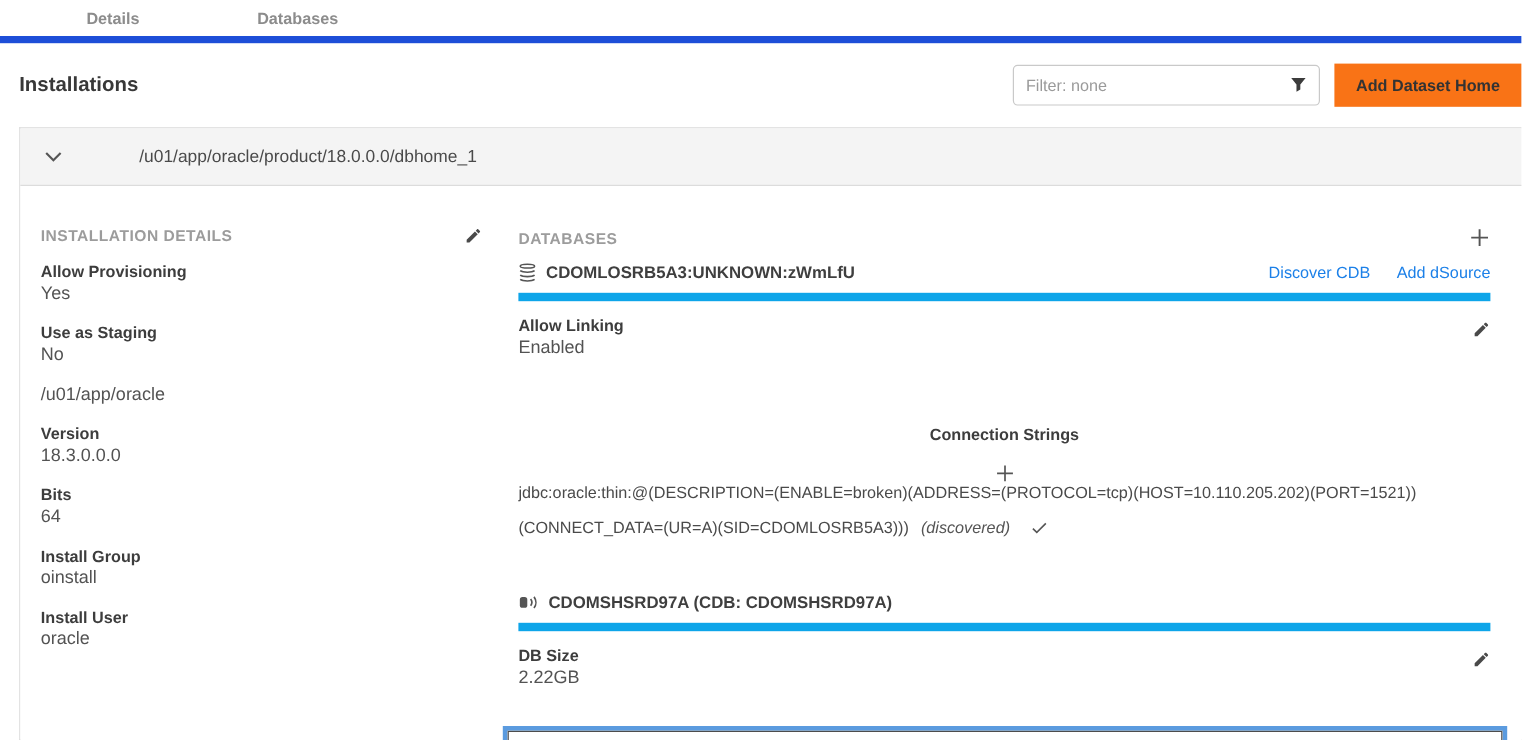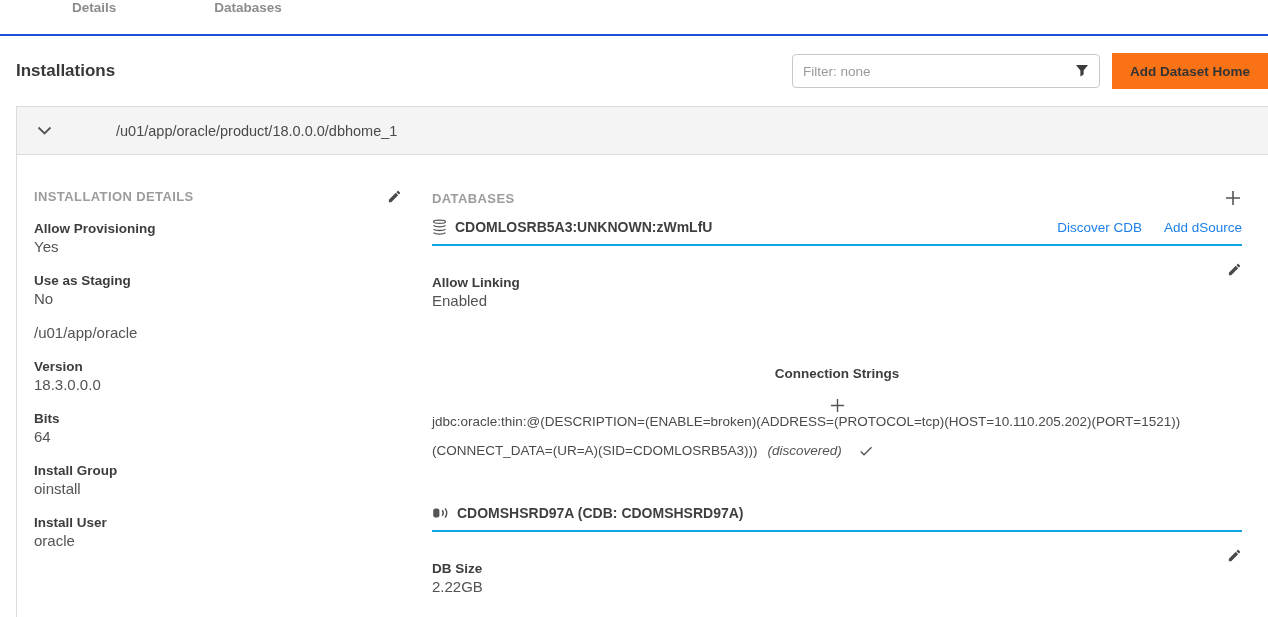--- a/index.html
+++ b/index.html
@@ -1,28 +1,28 @@
 <!DOCTYPE html>
 <html><head>
 <meta charset="utf-8">
 <style>
   * { margin:0; padding:0; box-sizing:border-box; }
   html,body { width:1268px; height:617px; background:#fff; overflow:hidden;
               font-family:"Liberation Sans", sans-serif; color:#4a4a4a; }
 
   
-  .tabbar { height:36px; display:flex; gap:98px;
-            padding-left:72px; border-bottom:2px solid #1d4ed8; background:#fff; }
+  .tabbar { height:36px; display:flex; align-items:center; gap:98px;
+            padding-left:72px; border-bottom:6px solid #1d4ed8; background:#fff; }
   .tab { font-size:13.5px; font-weight:bold; color:#8c8c8c; cursor:pointer; }
 
   
   .toolbar { height:70px; display:flex; align-items:center; padding-left:16px; }
   .page-title { font-size:17px; font-weight:bold; color:#383838; }
   .toolbar-right { margin-left:auto; display:flex; align-items:center; }
-  .filter-box { width:308px; height:34px; border:1px solid #c9c9c9; border-radius:4px;
+  .filter-box { width:256px; height:34px; border:1px solid #c9c9c9; border-radius:4px;
                 display:flex; align-items:center; padding:0 10px; background:#fff; }
   .filter-box input { flex:1; border:none; outline:none; font-size:13.5px;
                       font-family:"Liberation Sans", sans-serif; color:#444; }
   .filter-box input::placeholder { color:#9a9a9a; }
   .add-btn { margin-left:12px; height:36px; padding:0 18px; background:#f97316;
              border:none; font-family:"Liberation Sans", sans-serif; font-size:13.5px;
              font-weight:bold; color:#333; cursor:pointer; }
 
   
   .panel { margin-left:16px; width:1252px; border:1px solid #dcdcdc; border-right:none;
@@ -31,27 +31,27 @@
                   display:flex; align-items:center; padding-left:20px; cursor:pointer; }
   .panel-header .chev { margin-right:16px; display:flex; }
   .panel-path { font-size:14.5px; color:#4a4a4a;margin-left:48px; }
   .panel-body { display:flex; background:#fff; padding:34px 26px 0 17px; height:462px; }
 
   
   .left-col { width:398px; flex-shrink:0; padding-right:30px; }
   .sec-head { display:flex; align-items:center; justify-content:space-between; margin-bottom:14px; }
   .sec-title { font-size:13px; font-weight:bold; letter-spacing:0.4px; color:#9c9c9c; }
   .icon-btn { background:none; border:none; cursor:pointer; padding:0; display:flex; align-items:center; }
-  .fgroup { margin-bottom:15px;margin-top:16px; }
+  .fgroup { margin-bottom:15px; }
   .flabel { font-size:13.5px; font-weight:bold; color:#3d3d3d; line-height:18px; }
   .fvalue { font-size:15px; color:#535353; line-height:18px; }
 
   
   .right-col { flex:1; }
-  .db-row { display:flex; align-items:center; padding-bottom:9px; border-bottom:2px solid #0ea5e9; }
+  .db-row { display:flex; align-items:center; padding-bottom:9px; border-bottom:7px solid #0ea5e9; }
   .db-row .dbicon { margin-right:8px; display:flex; }
   .db-name { font-size:14px; font-weight:bold; color:#3f3f3f; }
   .db-links { margin-left:auto; display:flex; gap:22px; }
   .db-links a { font-size:13.5px; color:#1c80e8; text-decoration:none; cursor:pointer; }
   .field-row { display:flex; align-items:flex-start; justify-content:space-between; margin-top:12px; }
   .conn-head { display:flex; align-items:center; gap:16px; margin-top:56px;flex-direction:column; }
   .conn-title { font-size:13.5px; font-weight:bold; color:#3d3d3d; }
   .jdbc { font-size:13.5px; color:#4a4a4a; line-height:16px; }
   .jdbc2 { display:flex; align-items:center; gap:8px; margin-top:13px; }
   .discovered { font-style:italic; color:#555; font-size:13.5px; margin-left:2px; }

